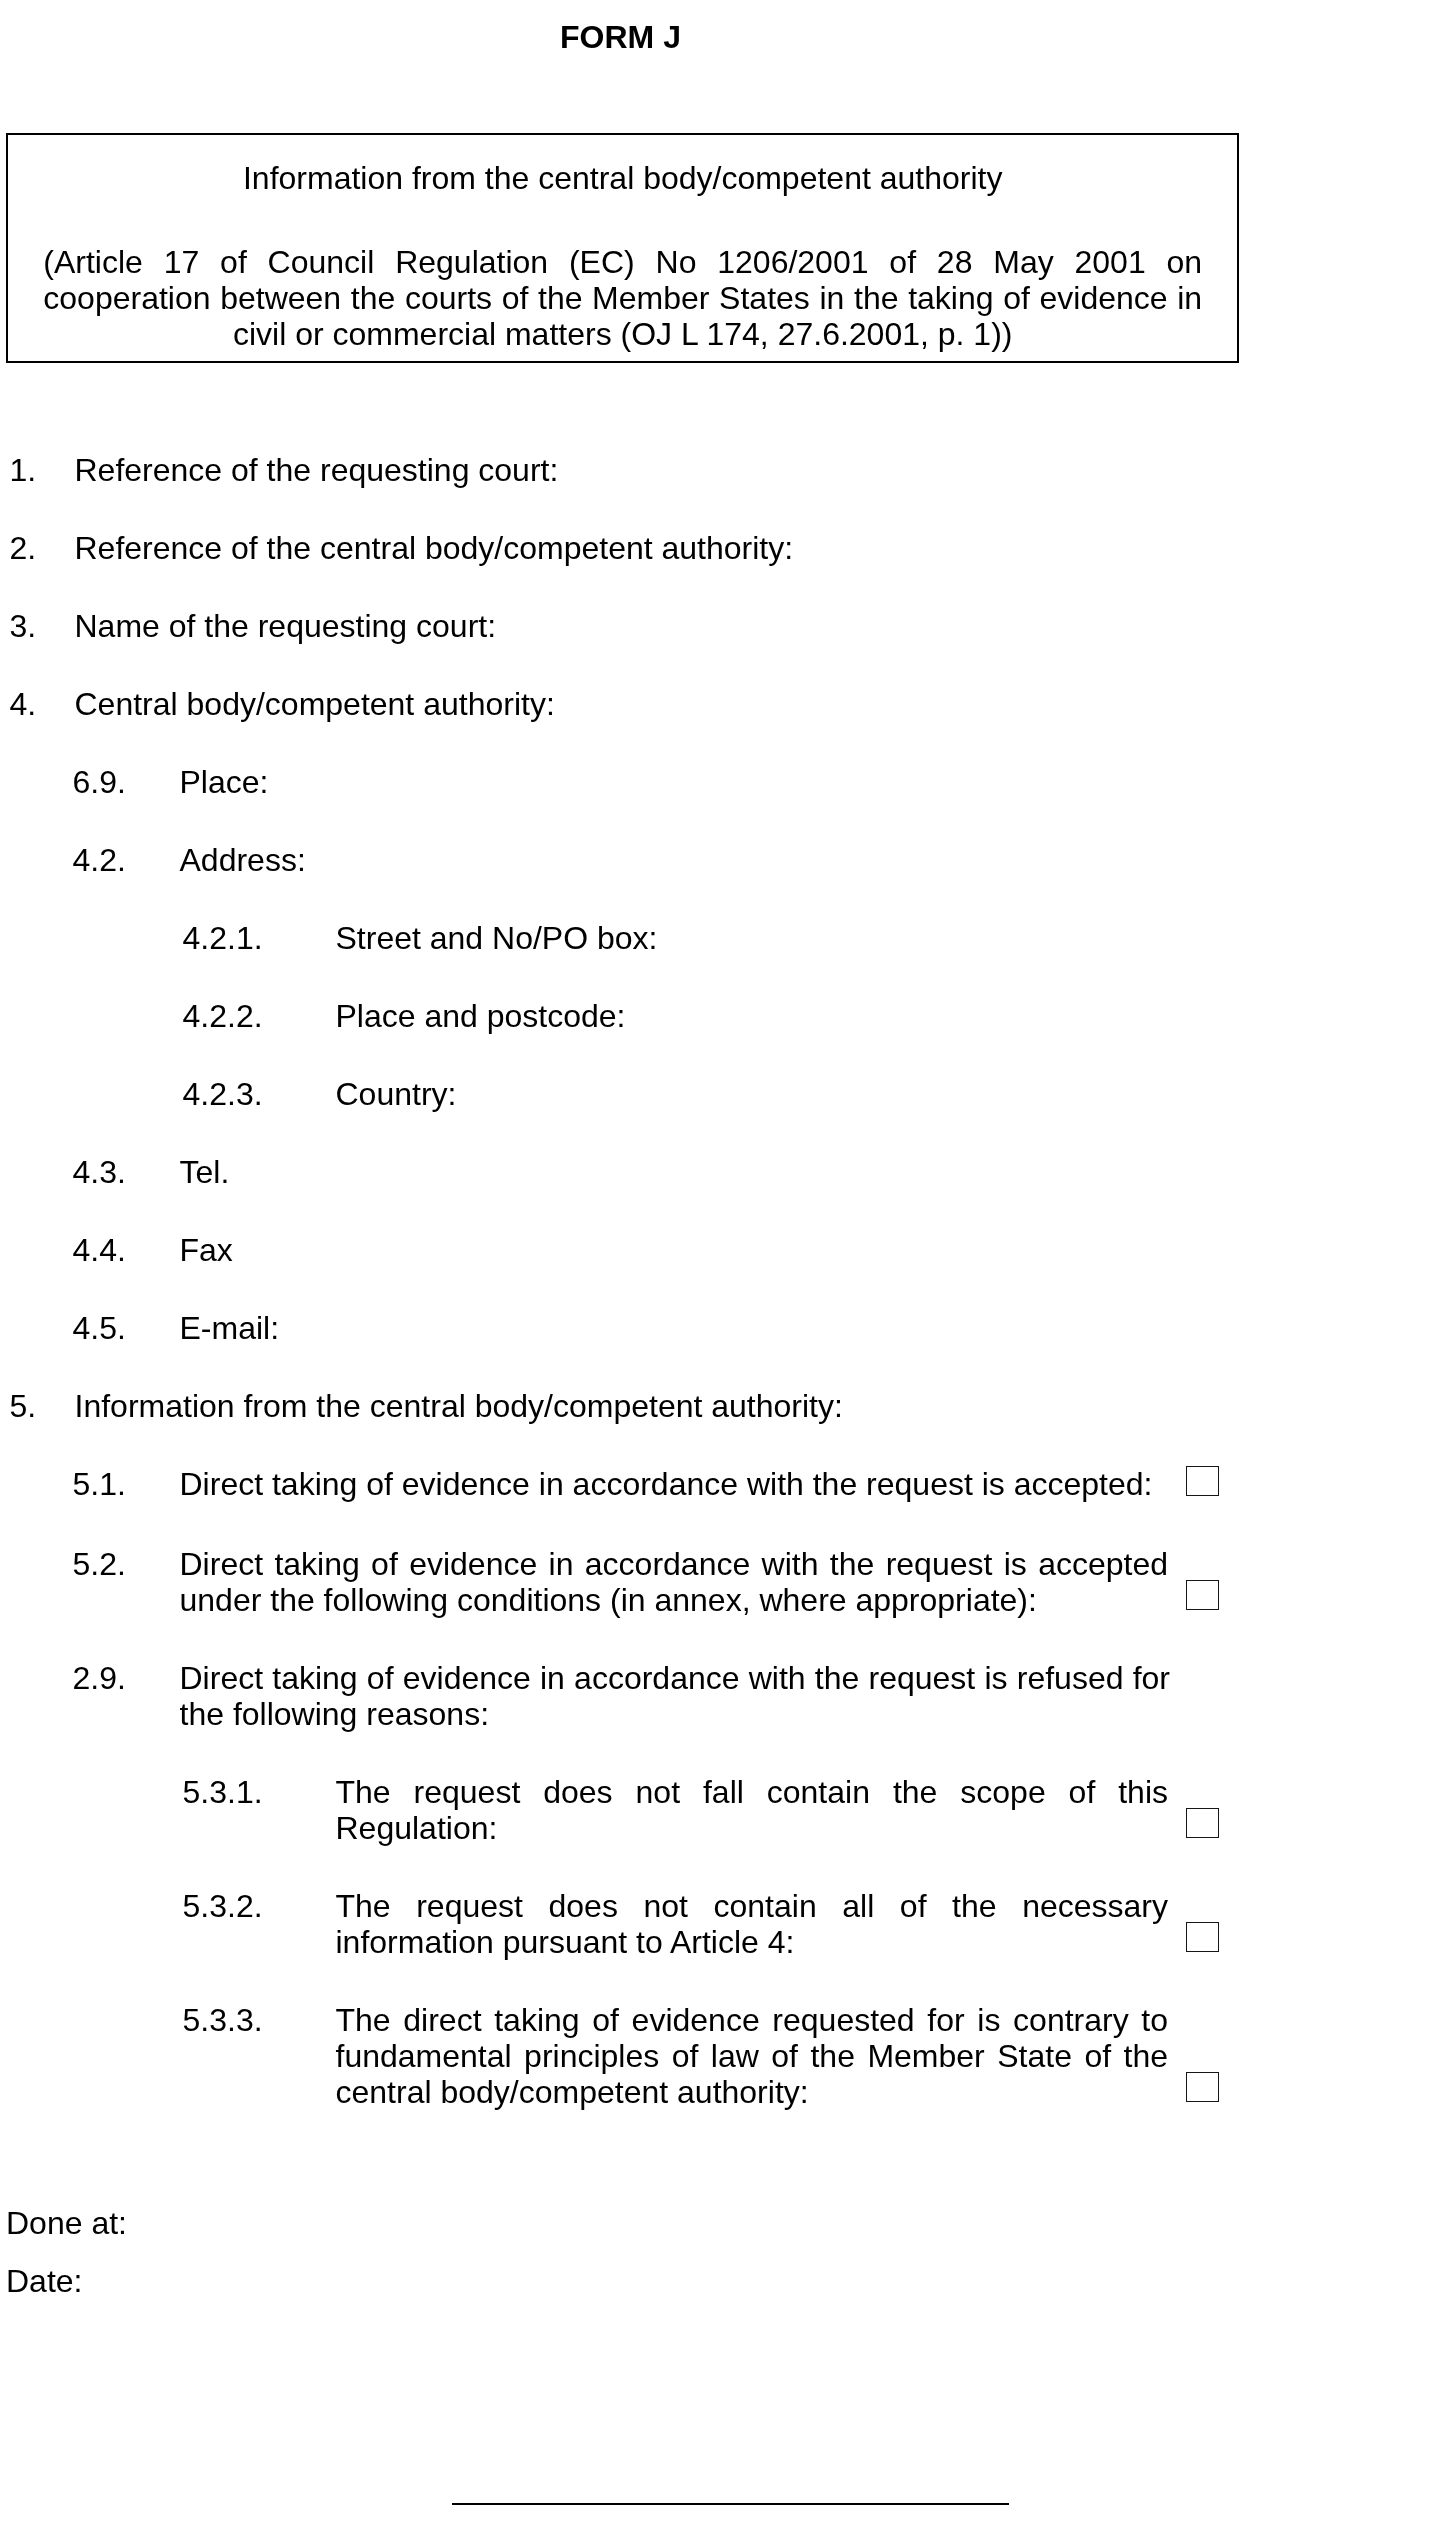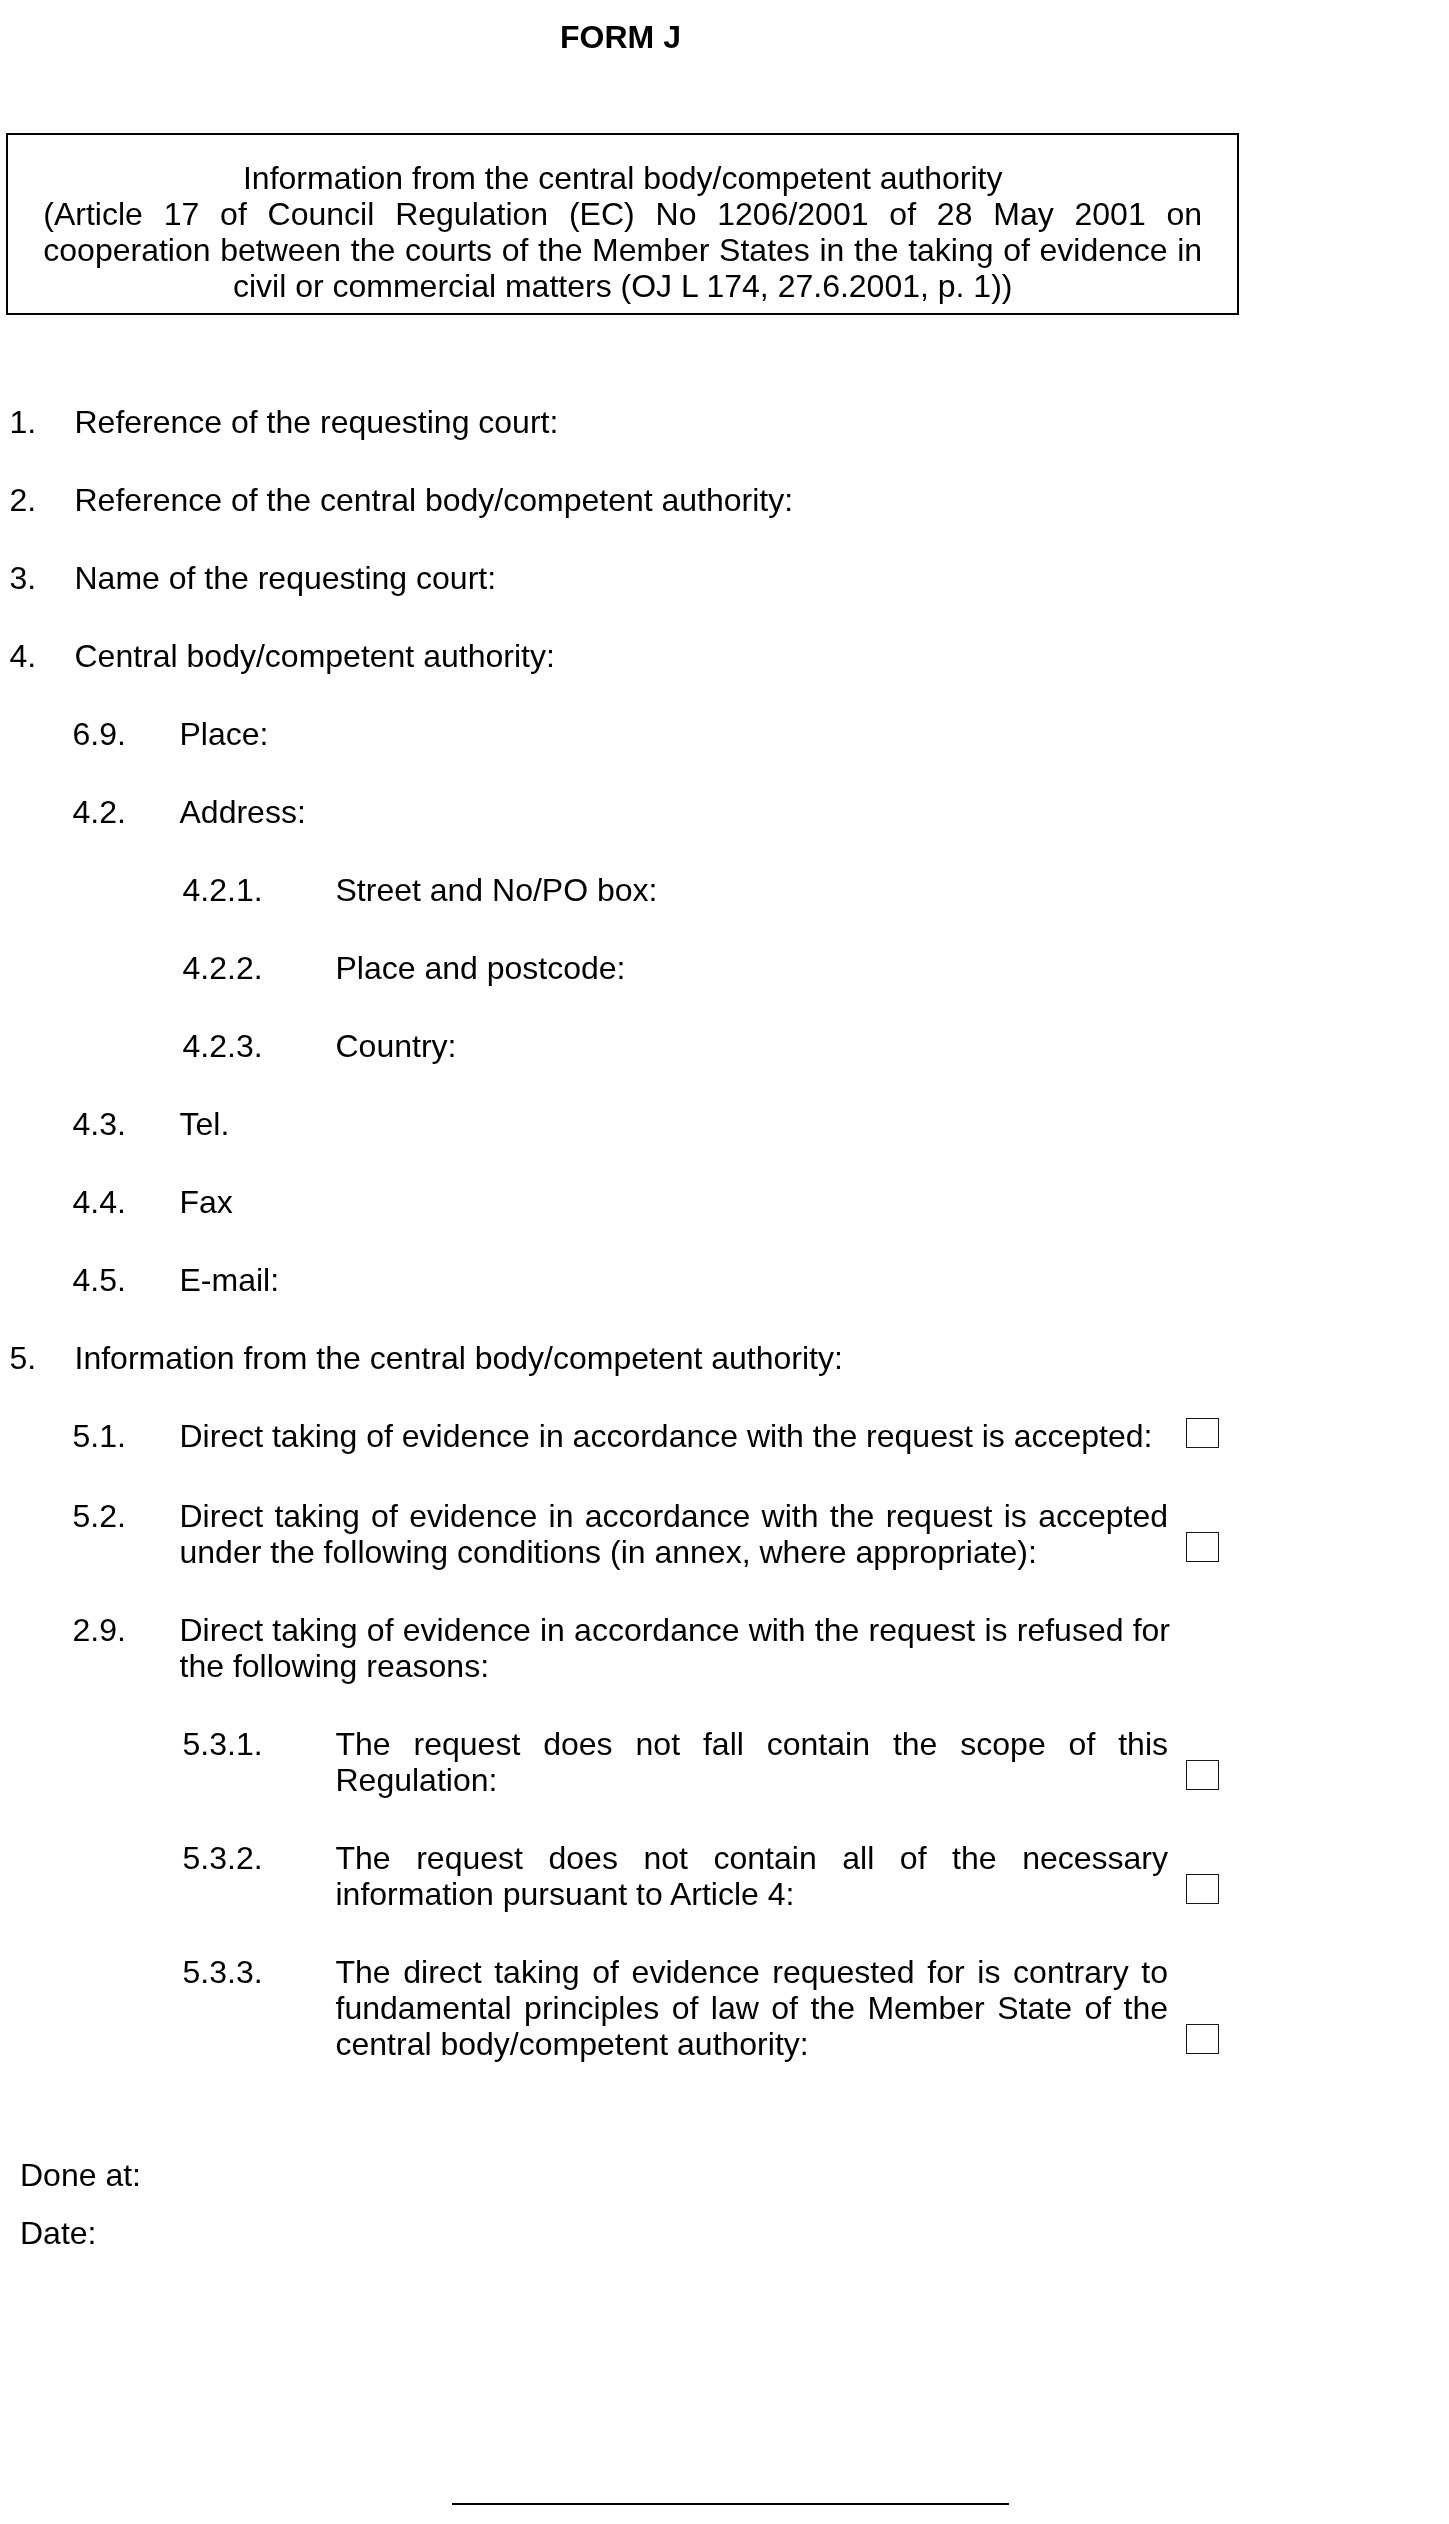--- a/index.html
+++ b/index.html
@@ -19,20 +19,21 @@
     text-align: center;
     font-weight: bold;
   }
   .header-box {
     margin: 78px 1.9px 0 6.3px;
     border: 2.5px solid #000000;
     padding: 25.4px 35px 9px 35px;
   }
   .hb-title { text-align: center; }
   .hb-sub {
+    margin-top: 48px;
     text-align: justify;
     text-align-last: center;
   }
   .items { margin-top: 89px; }
   .item {
     display: flex;
     align-items: flex-start;
     padding-left: 9.5px;
     padding-right: 21.6px;
     margin-bottom: 42px;
@@ -47,21 +48,21 @@
     text-align-last: left;
   }
   .box-slot {
     flex: none;
     width: 31px;
     height: 28px;
     align-self: flex-end;
     margin-bottom: 7.6px;
   }
   .box-slot.checkbox { border: 1.9px solid #161616; background: #ffffff; }
-  .footer { padding-left: 20px; }
+  .footer { padding-left: 6px; }
   .footer .done-at { margin-top: 95px; }
   .footer .date { margin-top: 22px; }
   .page-divider {
     position: absolute;
     top: 2503px;
     left: 452px;
     width: 557px;
     height: 0;
     border-top: 2.5px solid #000000;
   }

